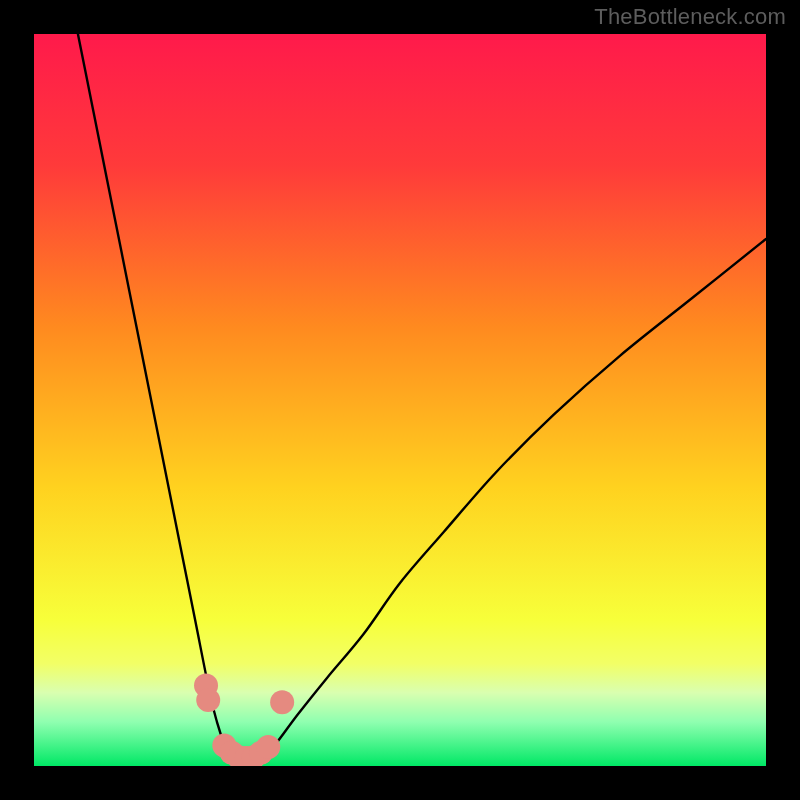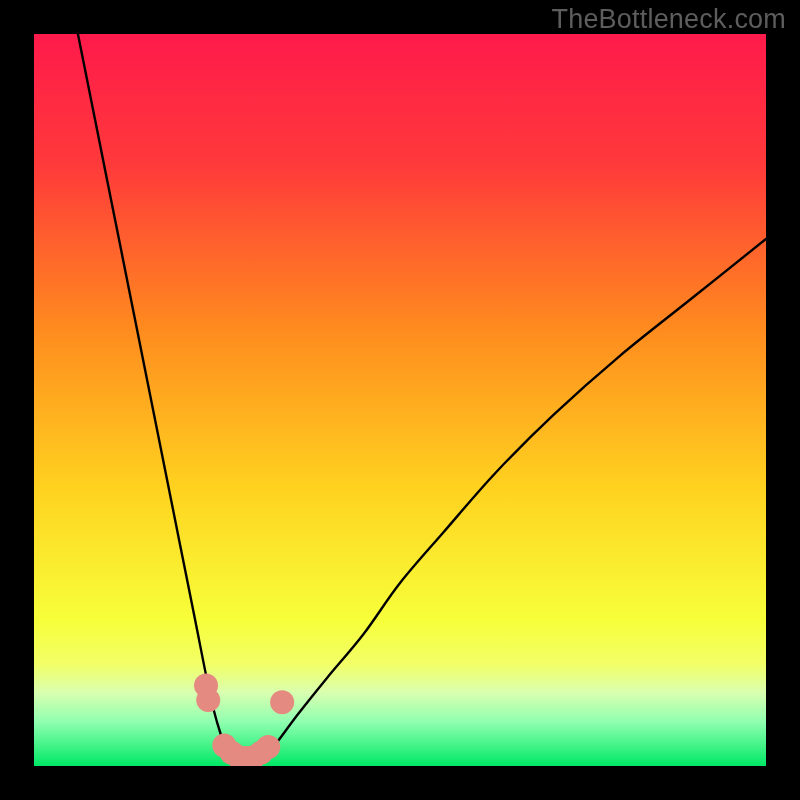--- a/index.html
+++ b/index.html
@@ -25,21 +25,21 @@
     left: 34px;
     width: 732px;
     height: 732px;
     
   }
   .watermark {
     position: absolute;
     top: 4px;
     right: 14px;
     color: #5d5d5d;
-    font-size: 27px;
+    font-size: 22px;
     font-weight: 500;
     letter-spacing: 0.2px;
     user-select: none;
   }
   svg {
     display: block;
   }
 </style>
 </head>
 <body>

